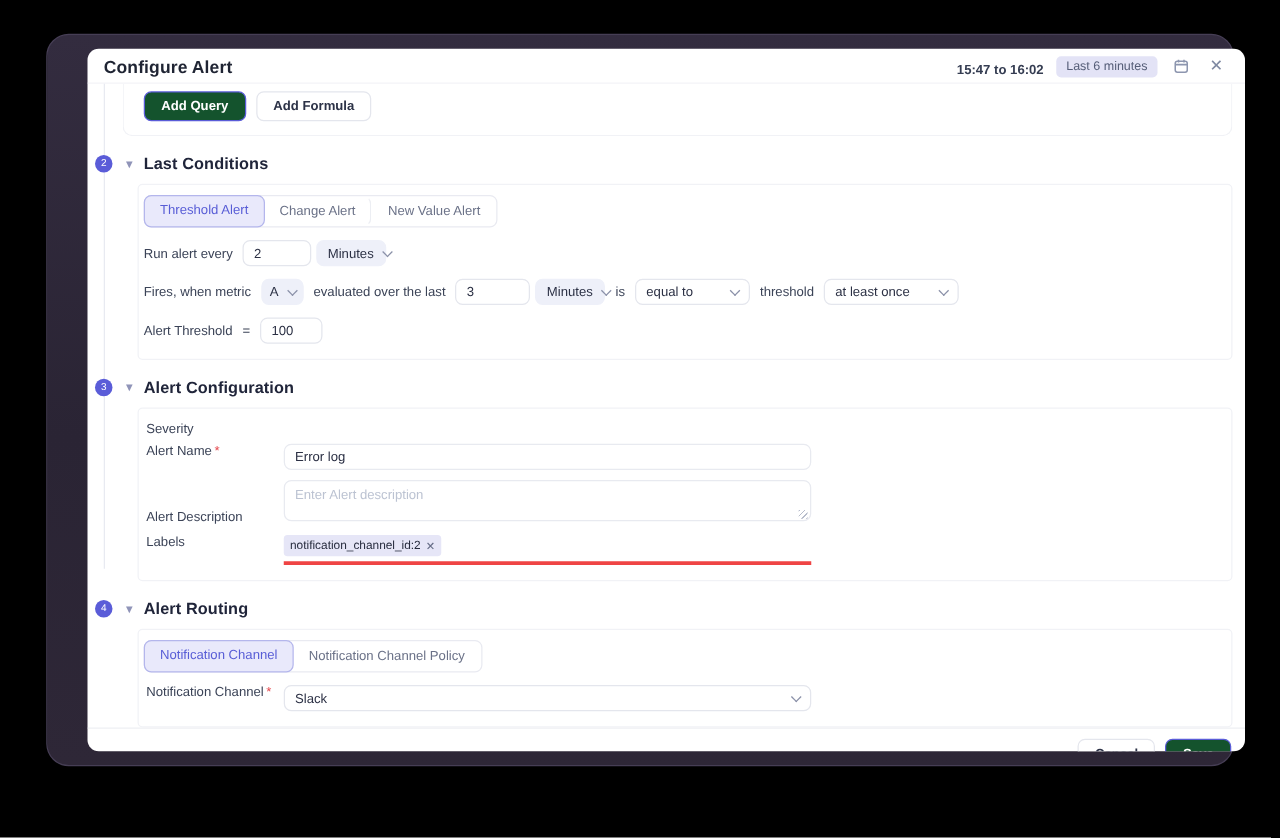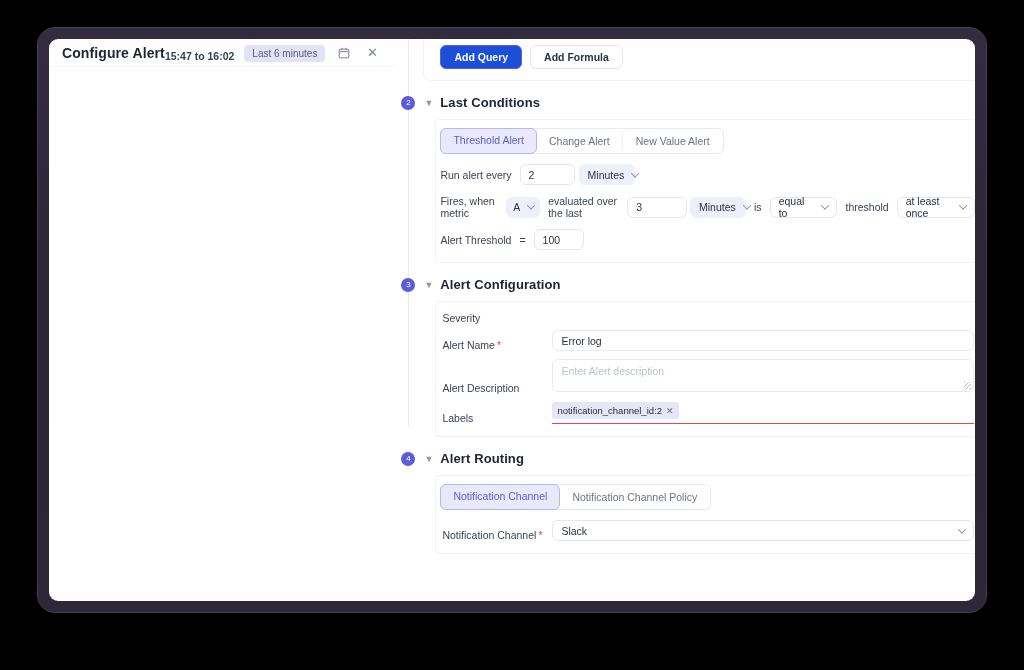--- a/index.html
+++ b/index.html
@@ -3,21 +3,21 @@
 <meta charset="utf-8">
 <style>
   * { margin:0; padding:0; box-sizing:border-box; }
   html,body { width:1024px; height:670px; }
   body { background:#000; font-family:"Liberation Sans", sans-serif; overflow:hidden; }
 
   .frame { position:absolute; left:37px; top:27px; width:950px; height:586px;
     background:linear-gradient(180deg,#332c3f 0%, #2a2434 55%, #2e2737 100%);
     border:1px solid #463e55; border-radius:18px; padding:11px; }
   .card { width:100%; height:100%; background:#fff; border-radius:9px;
-    display:flex; flex-direction:row; overflow:hidden; }
+    display:flex; flex-direction:column; overflow:hidden;margin-left:21px; }
 
   
   .card-header { height:28px; flex:0 0 auto; display:flex; align-items:center;
     justify-content:space-between; padding:0 14px 0 13px; border-bottom:1px solid #f3f4f7; }
   .hdr-title { font-size:14px; font-weight:bold; color:#1f2433; letter-spacing:.1px; }
   .hdr-right { display:flex; align-items:flex-end; gap:10px; }
   .hdr-time { font-size:10.5px; color:#353d52; font-weight:bold; }
   .hdr-badge { font-size:10px; color:#565e78; background:#e3e3f6; border-radius:4px;
     padding:3px 8px; }
   .icon-btn { display:flex; align-items:center; justify-content:center; width:18px; height:18px;
@@ -26,21 +26,21 @@
 
   
   .card-body { flex:1 1 auto; position:relative; padding:0 10px 0 0; }
   .stepper-line { position:absolute; left:13px; top:0; width:1px; height:388px;
     background:#e8eaf1; }
 
   .query-box { margin-left:28px; border:1px solid #f1f2f6; border-top:none;
     border-radius:0 0 8px 8px; padding:6px 10px 11px 16px; display:flex; gap:8px; }
   .btn { font-size:10.5px; border-radius:6px; padding:5px 13px; cursor:pointer;
     border:1px solid transparent; line-height:12px; }
-  .btn-primary { background:#1d4ed8; color:#fff; font-weight:bold; border-color:#5a5cd8; }
+  .btn-primary { background:#14532d; color:#fff; font-weight:bold; border-color:#5a5cd8; }
   .btn-ghost { background:#fff; color:#2c3247; border-color:#e4e6ed; font-weight:bold; }
 
   .section-head { display:flex; align-items:center; padding-left:6px; position:relative;
     margin-top:14px; }
   .step-badge { width:14px; height:14px; border-radius:50%; background:#5a5cd8; color:#fff;
     font-size:8px; display:flex; align-items:center; justify-content:center; flex:0 0 auto; }
   .caret { color:#9094b8; font-size:9px; margin:0 7px 0 9px; cursor:pointer; }
   .sec-title { font-size:13px; font-weight:bold; color:#20253a; letter-spacing:.1px; }
 
   .sec-box { margin-left:40px; border:1px solid #f1f2f6; border-radius:4px;
@@ -57,33 +57,33 @@
   .frow .gap { width:8px; flex:0 0 auto; }
   .tinput { height:21px; border:1px solid #e4e6ed; border-radius:6px; font-size:10.5px;
     color:#2b3044; padding:0 8px; outline:none; font-family:inherit; background:#fff; }
   .sel { height:21px; border:1px solid #e4e6ed; border-radius:6px; display:flex;
     align-items:center; justify-content:space-between; padding:0 8px; font-size:10.5px;
     color:#2b3044; cursor:pointer; background:#fff; }
   .sel-filled { background:#eef0f9; border-color:#eef0f9; }
   .chev { width:6px; height:6px; border-right:1.4px solid #8a90a8; border-bottom:1.4px solid #8a90a8;
     transform:rotate(45deg) translate(-1px,-1px); flex:0 0 auto; margin-left:8px; }
 
-  .cfg-row { display:flex; align-items:flex-end; margin-top:6px; font-size:10.5px; color:#3b4357; }
+  .cfg-row { display:flex; align-items:flex-start; margin-top:6px; font-size:10.5px; color:#3b4357; }
   .cfg-label { width:112px; flex:0 0 auto; padding-left:2px; }
   .req { color:#e5484d; margin-left:2px; }
   .cfg-ctrl { width:422px; }
   .sel-accent { border-color:#9aa3e6; }
   .txtarea { width:422px; height:33px; border:1px solid #e8eaf0; border-radius:6px;
     resize:none; font-family:Liberation Sans, sans-serif; font-size:10.5px; padding:5px 8px; color:#2b3044;
     outline:none; position:relative; }
   .txtarea::placeholder { color:#bcc3d2; }
   .ta-wrap { position:relative; width:422px; }
   .ta-grip { position:absolute; right:3px; bottom:5px; width:7px; height:7px;
     background:repeating-linear-gradient(135deg,#b6bccb 0,#b6bccb 1px,transparent 1px,transparent 3px); }
-  .labels-ctrl { width:422px; border-bottom:1px solid #ef4444; padding:0 0 4px 0; }
+  .labels-ctrl { width:422px; border-bottom:3px solid #ef4444; padding:0 0 4px 0; }
   .tag { display:inline-flex; align-items:center; gap:4px; background:#e6e6f7; color:#262b3d;
     font-size:9.5px; border-radius:3px; padding:3px 5px; }
   .tag-x { color:#646b85; font-size:9px; cursor:pointer; line-height:8px; }
 
   
   .card-footer { flex:0 0 auto; height:41px; border-top:1px solid #eef0f4; display:flex;
     align-items:center; justify-content:flex-end; gap:8px; padding:0 11px; }
 
   svg { display:block; }
 </style>

